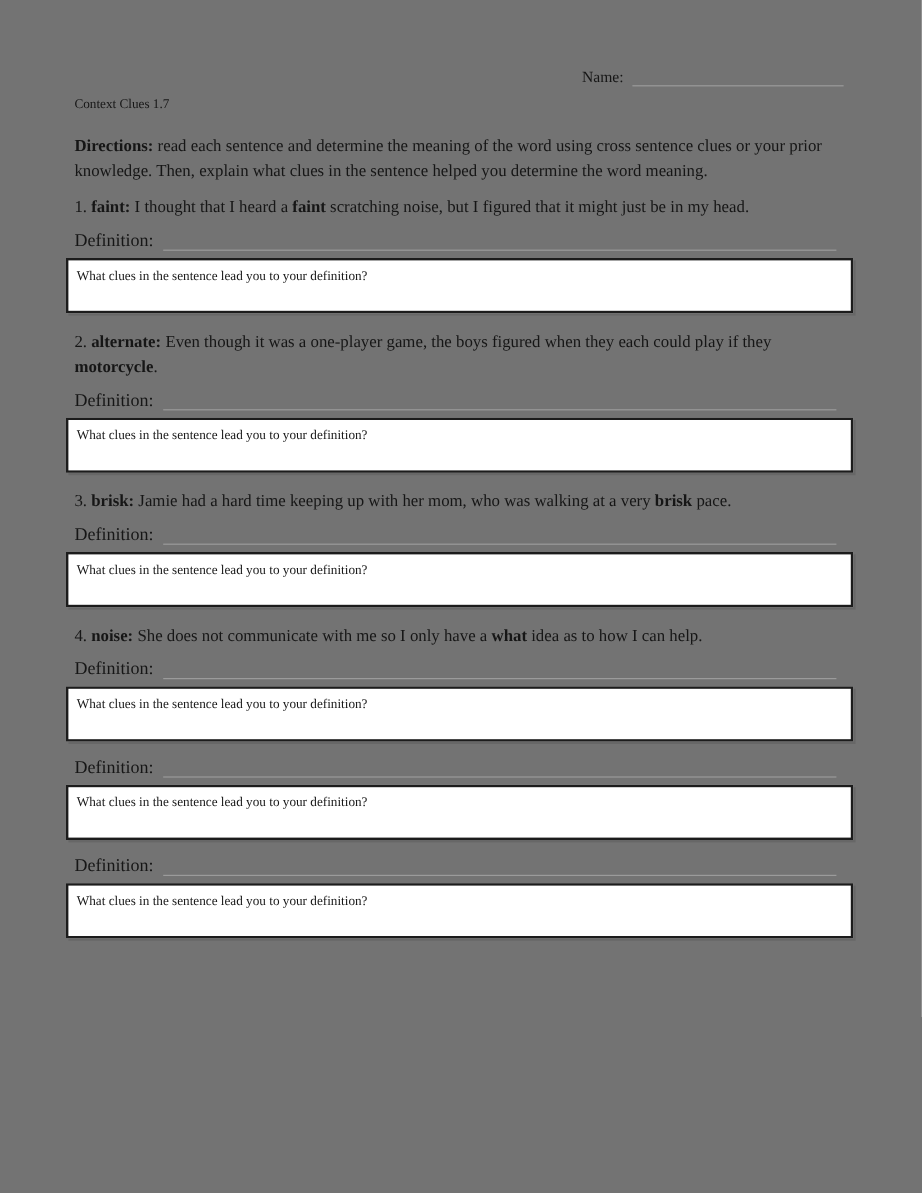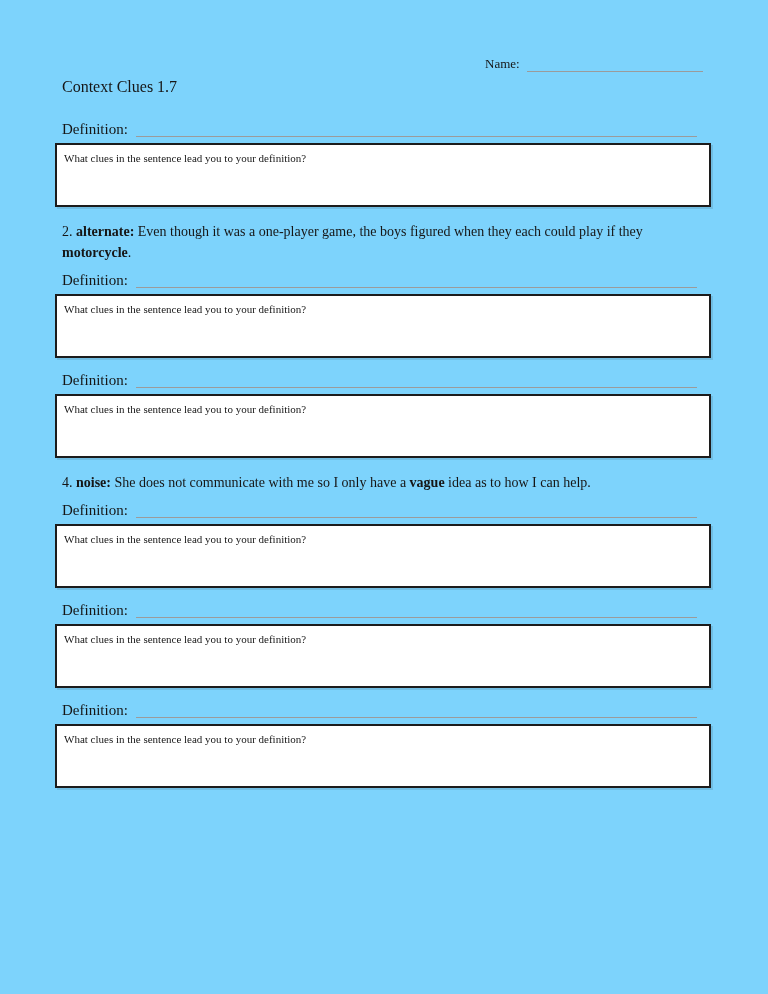--- a/index.html
+++ b/index.html
@@ -5,38 +5,38 @@
   html, body { margin: 0; padding: 0; }
   body {
     width: 768px; height: 994px;
     background: #f4f4f4;
     font-family: "Liberation Serif", serif;
     color: #161616;
   }
   .sheet {
     position: relative;
     width: 768px; height: 994px;
-    background: #7dd3fc;
+    background: #737373;
     overflow: hidden;
   }
   .name-row {
     position: absolute; top: 56px; left: 485px;
     font-size: 13px; line-height: 16px;
     display: flex; align-items: flex-end;
     white-space: nowrap;
   }
   .name-line {
     display: inline-block;
     width: 176px; height: 15px;
     margin-left: 7px;
     border-bottom: 1px solid #9b9b9b;
   }
   .page-title {
     position: absolute; top: 76px; left: 62px;
-    font-size: 16px; line-height: 22px;
+    font-size: 11px; line-height: 22px;
     font-weight: normal; margin: 0;
   }
   .content {
     position: absolute; top: 112px; left: 62px;
     width: 645px;
   }
   .directions {
     margin: 0;
     font-size: 14px; line-height: 21px;
   }
@@ -59,21 +59,21 @@
   .def-line {
     flex: 1;
     height: 14px;
     margin-left: 8px;
     border-bottom: 1px solid #9b9b9b;
   }
   .clue-box {
     box-sizing: border-box;
     margin-top: 6px;
     margin-left: -7px;
-    width: 656px; height: 64px;
+    width: 656px; height: 46px;
     border: 2px solid #1c1c1c;
     box-shadow: 2px 2px 0 rgba(0,0,0,0.10);
     padding: 3px 7px;
     background: #ffffff;
   }
   .clue-prompt {
     font-size: 11px; line-height: 14px;
   }
 </style>
 </head>
@@ -83,23 +83,25 @@
 
   <div class="name-row">
     <span>Name:</span>
     <span class="name-line"></span>
   </div>
 
   <h1 class="page-title">Context Clues 1.7</h1>
 
   <div class="content">
 
+    <p class="directions"><span class="bold">Directions:</span><span> read each sentence and determine the meaning of the word using cross sentence clues or your prior knowledge. Then, explain what clues in the sentence helped you determine the word meaning.</span></p>
 
     <div>
   <div class="item">
+    <p class="sentence"><span>1. </span><span class="bold">faint:</span><span> I thought that I heard a </span><span class="bold">faint</span><span> scratching noise, but I figured that it might just be in my head.</span></p>
     <div class="def-row">
       <span class="def-label">Definition:</span>
       <span class="def-line"></span>
     </div>
     <div class="clue-box">
       <span class="clue-prompt">What clues in the sentence lead you to your definition?</span>
     </div>
   </div>
 
   <div class="item">
@@ -107,31 +109,32 @@
     <div class="def-row">
       <span class="def-label">Definition:</span>
       <span class="def-line"></span>
     </div>
     <div class="clue-box">
       <span class="clue-prompt">What clues in the sentence lead you to your definition?</span>
     </div>
   </div>
 
   <div class="item">
+    <p class="sentence"><span>3. </span><span class="bold">brisk:</span><span> Jamie had a hard time keeping up with her mom, who was walking at a very </span><span class="bold">brisk</span><span> pace.</span></p>
     <div class="def-row">
       <span class="def-label">Definition:</span>
       <span class="def-line"></span>
     </div>
     <div class="clue-box">
       <span class="clue-prompt">What clues in the sentence lead you to your definition?</span>
     </div>
   </div>
 
   <div class="item">
-    <p class="sentence"><span>4. </span><span class="bold">noise:</span><span> She does not communicate with me so I only have a </span><span class="bold">vague</span><span> idea as to how I can help.</span></p>
+    <p class="sentence"><span>4. </span><span class="bold">noise:</span><span> She does not communicate with me so I only have a </span><span class="bold">what</span><span> idea as to how I can help.</span></p>
     <div class="def-row">
       <span class="def-label">Definition:</span>
       <span class="def-line"></span>
     </div>
     <div class="clue-box">
       <span class="clue-prompt">What clues in the sentence lead you to your definition?</span>
     </div>
   </div>
 
   <div class="item">

